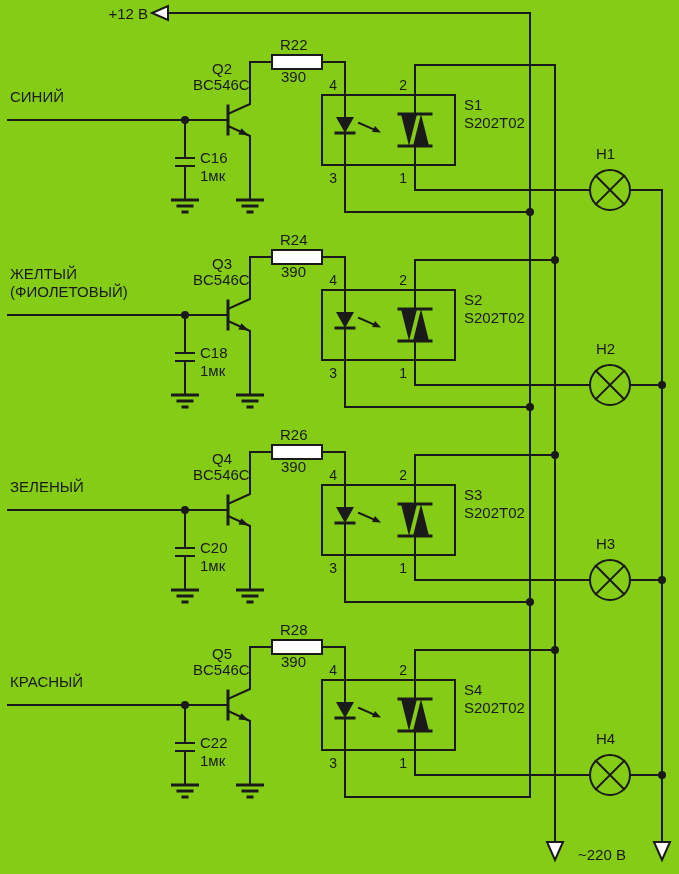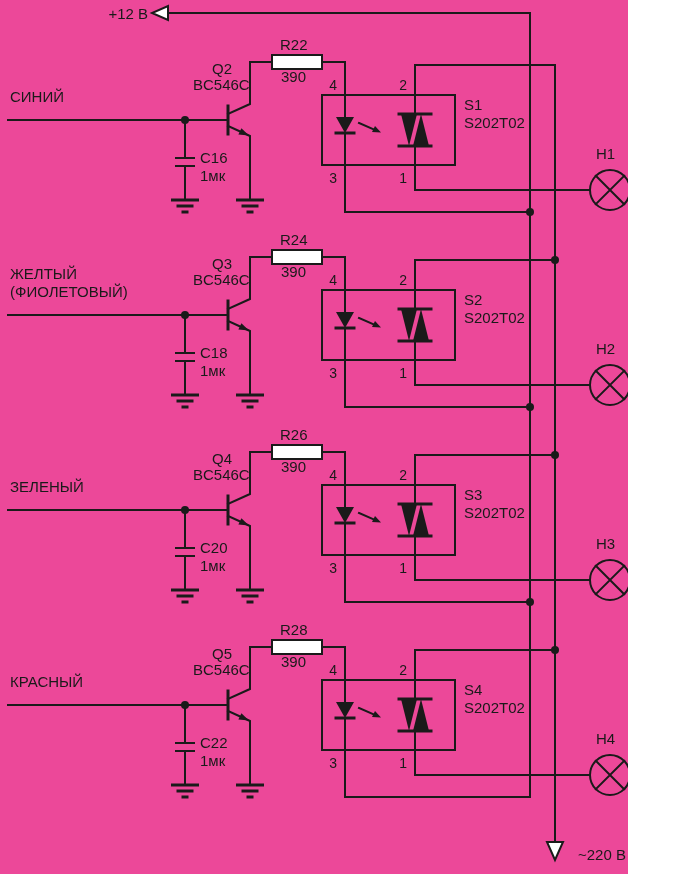--- a/index.html
+++ b/index.html
@@ -1,16 +1,16 @@
 <!DOCTYPE html>
 <html><head>
 <meta charset="utf-8">
 <style>
   html,body { margin:0; padding:0; background:#ffffff; }
-  .page { width:628px; height:874px; background:#ec4899; position:relative; overflow:hidden; }
+  .page { width:679px; height:874px; background:#84cc16; position:relative; overflow:hidden; }
   svg { display:block; }
   .w   { stroke:#1a1a1a; stroke-width:2; fill:none; stroke-linecap:square; }
   .bw  { stroke:#1a1a1a; stroke-width:3; fill:none; stroke-linecap:square; }
   .gw  { stroke:#1a1a1a; stroke-width:3; fill:none; stroke-linecap:butt; }
   .f   { fill:#1a1a1a; stroke:none; }
   .box { fill:#ffffff; stroke:#1a1a1a; stroke-width:2; }
   .boxn{ fill:none; stroke:#1a1a1a; stroke-width:2; }
   .ow  { fill:#ffffff; stroke:#1a1a1a; stroke-width:2; stroke-linejoin:miter; }
   text { font-family:"Liberation Sans", sans-serif; font-size:15px; fill:#1a1a1a; }
   .pin { font-size:14px; }

